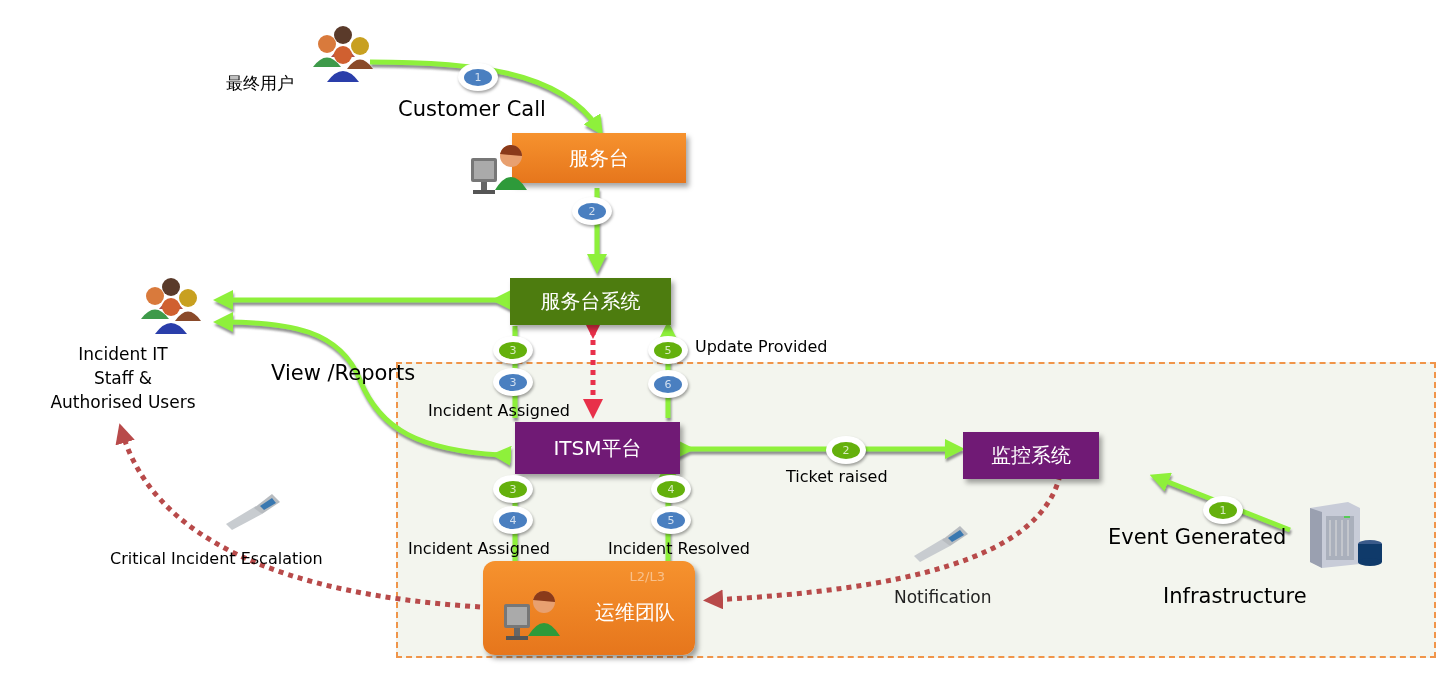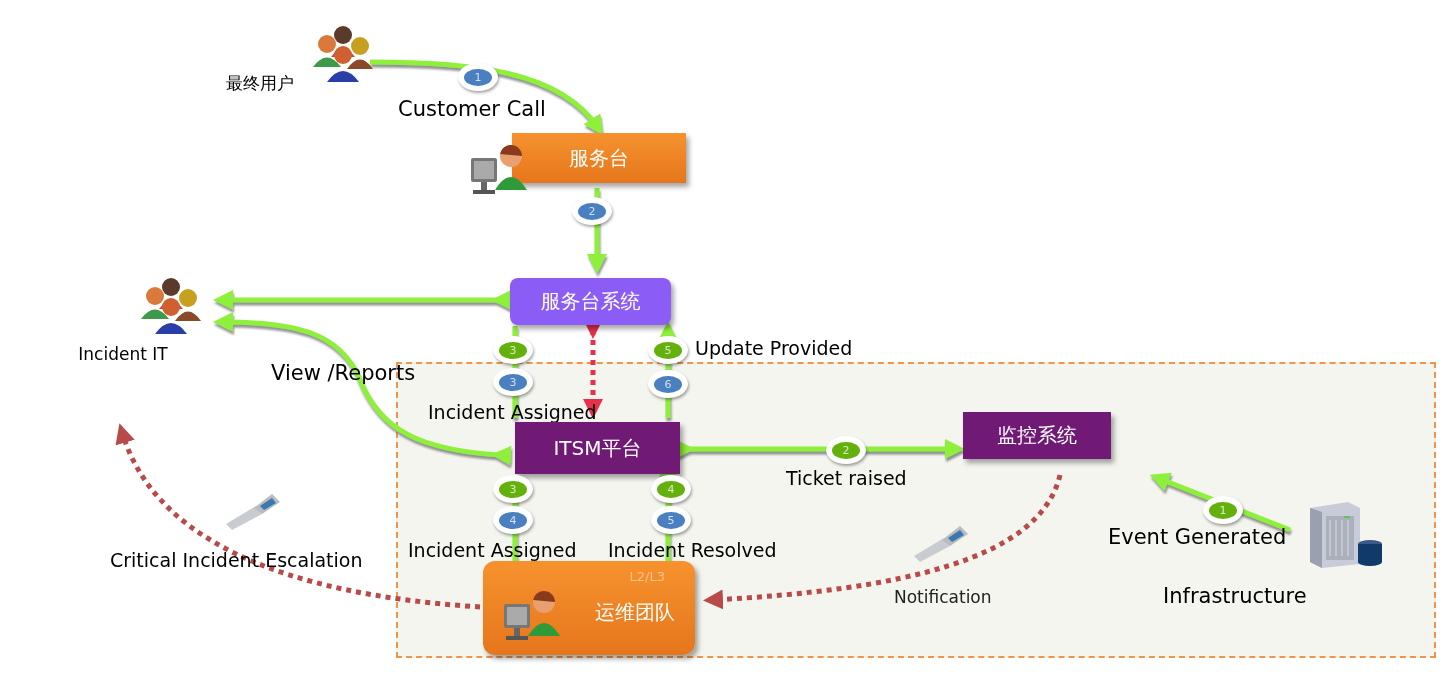--- a/index.html
+++ b/index.html
@@ -4,25 +4,25 @@
 <style>
   html, body { margin: 0; padding: 0; background: #ffffff; }
   body { width: 1450px; height: 679px; position: relative; overflow: hidden;
          font-family: "DejaVu Sans", "Liberation Sans", sans-serif; }
   .zone { position: absolute; left: 396px; top: 362px; width: 1040px; height: 296px;
           background: #f3f5ee; border: 2px dashed #f0954a; box-sizing: border-box; }
   svg.lines { position: absolute; left: 0; top: 0; width: 1450px; height: 679px; }
   .box { position: absolute; color: #ffffff; display: flex; align-items: center; justify-content: center;
          font-size: 20px; box-shadow: 3px 4px 5px rgba(0,0,0,0.35); }
   .box-orange { background: linear-gradient(#f6922e, #e6761c); }
-  .box-blue { background: #8b5cf6; border-radius: 8px; }
+  .box-blue { background: #4d7c0f; }
   .box-red { background: #701a75; }
   .label { position: absolute; color: #000; white-space: nowrap; }
   .lbl-big { font-size: 21px; }
-  .lbl-mid { font-size: 19px; text-align: right; }
+  .lbl-mid { font-size: 16px; text-align: right; }
   .lbl-sm { font-size: 17px; }
   .badge { position: absolute; width: 40px; height: 28px; border-radius: 50%; background: #fff;
            box-shadow: 1px 2px 3px rgba(0,0,0,0.35); display: flex; align-items: center; justify-content: center; }
   .badge .dot { width: 28px; height: 17px; border-radius: 50%; color: rgba(255,255,255,0.75);
                 font-size: 11px; display: flex; align-items: center; justify-content: center; }
   .dot-blue { background: #4a7fc0; }
   .dot-green { background: #64b00c; }
   .icon { position: absolute; }
   .team-tag { position: absolute; right: 30px; top: 8px; font-size: 13px; color: rgba(255,255,255,0.45); }
 </style>
@@ -109,31 +109,33 @@
     <circle cx="38" cy="13" r="9" fill="#5a3a2a"></circle>
       <path d="M26,35 Q38,18 50,35 z" fill="#b0504a"></path>
     <circle cx="55" cy="24" r="9" fill="#c8a020"></circle>
       <path d="M42,47 Q55,28 68,47 z" fill="#8a4a2a"></path>
     <circle cx="38" cy="33" r="9" fill="#d06030"></circle>
       <path d="M22,60 Q38,38 54,60 z" fill="#2a3eaa"></path>
   </svg>
 </div>
 <div class="label lbl-sm" style="left:38px;top:342px;width:170px;text-align:center;line-height:24px;">
   <div>Incident IT</div>
+  <div>Staff &amp;</div>
+  <div>Authorised Users</div>
 </div>
 
 <div class="label lbl-big" style="left:271px;top:361px;">View /Reports</div>
 <div class="label lbl-mid" style="left:695px;top:337px;">Update Provided</div>
 <div class="label lbl-mid" style="left:428px;top:401px;">Incident Assigned</div>
 
 <div class="box box-red" style="left:515px;top:422px;width:165px;height:52px;">
   <span>ITSM平台</span>
 </div>
 
-<div class="box box-red" style="left:963px;top:412px;width:148px;height:47px;">
+<div class="box box-red" style="left:963px;top:432px;width:136px;height:47px;">
   <span>监控系统</span>
 </div>
 
 <div class="label lbl-mid" style="left:786px;top:467px;">Ticket raised</div>
 <div class="label lbl-big" style="left:1108px;top:525px;">Event Generated</div>
 <div class="label lbl-big" style="left:1163px;top:584px;">Infrastructure</div>
 
 <div class="icon" style="left:1300px;top:498px;width:84px;height:72px;">
   <svg width="84" height="72" viewBox="0 0 84 72">
     <path d="M10,10 L48,4 L60,10 L60,66 L22,70 L10,64 z" fill="#c8ccd8"></path>

